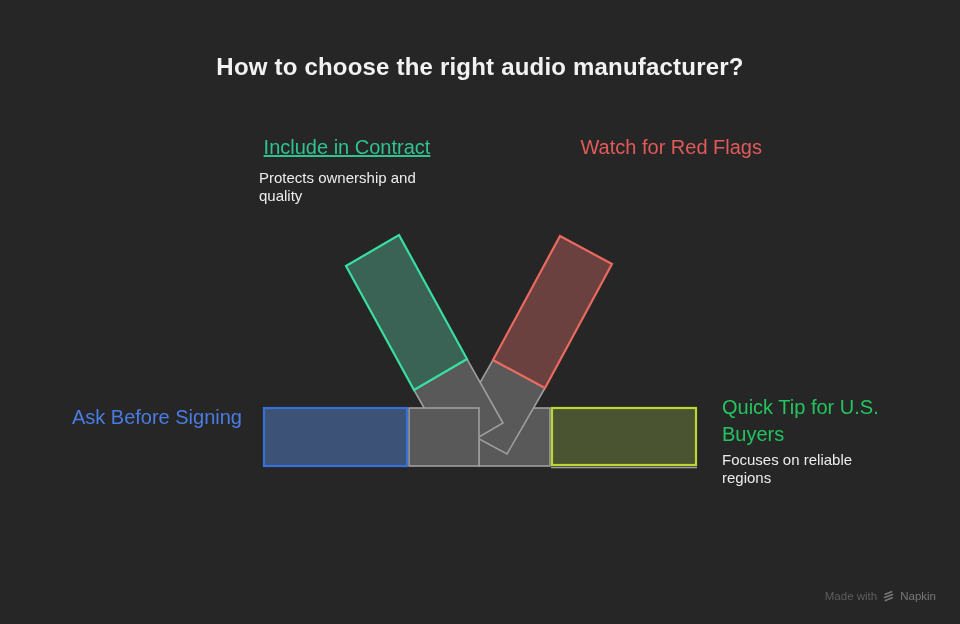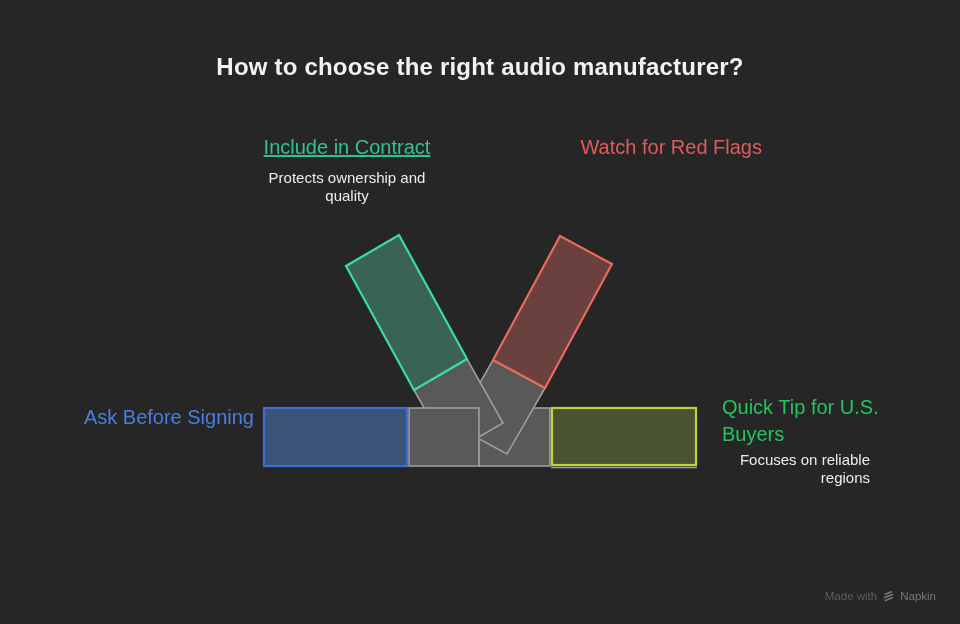--- a/index.html
+++ b/index.html
@@ -9,27 +9,27 @@
     font-family:"Liberation Sans",sans-serif;
   }
   .abs{position:absolute;}
   .title{
     left:0;right:0;top:53px;text-align:center;
     font-size:24px;font-weight:700;color:#f2f2f2;letter-spacing:.2px;
   }
   .heading{font-size:20px;font-weight:400;line-height:27px;}
   .desc{font-size:15px;line-height:18px;color:#ececec;font-weight:400;}
   .h-contract{left:197px;top:134px;width:300px;text-align:center;text-decoration:underline;}
-  .d-contract{left:259px;top:169px;width:176px;text-align:center;}
+  .d-contract{left:259px;top:169px;width:176px;text-align:left;}
   .h-redflags{left:462px;top:134px;width:300px;text-align:right;}
   .d-redflags{left:534px;top:169px;width:156px;text-align:center;}
-  .h-signing{left:16px;top:404px;width:238px;text-align:right;}
+  .h-signing{left:4px;top:404px;width:238px;text-align:right;}
   .d-signing{left:58px;top:439px;width:180px;text-align:right;}
   .h-quicktip{left:722px;top:394px;width:180px;text-align:left;}
-  .d-quicktip{left:722px;top:451px;width:148px;text-align:right;}
+  .d-quicktip{left:722px;top:451px;width:148px;text-align:left;}
   .footer{
     right:24px;top:588px;height:16px;display:flex;align-items:center;gap:5px;
     font-size:11.5px;color:#5e5e5e;cursor:pointer;
   }
   .footer .brand{color:#787878;}
   svg.diagram{left:0;top:0;}
 </style>
 </head>
 <body>
 

